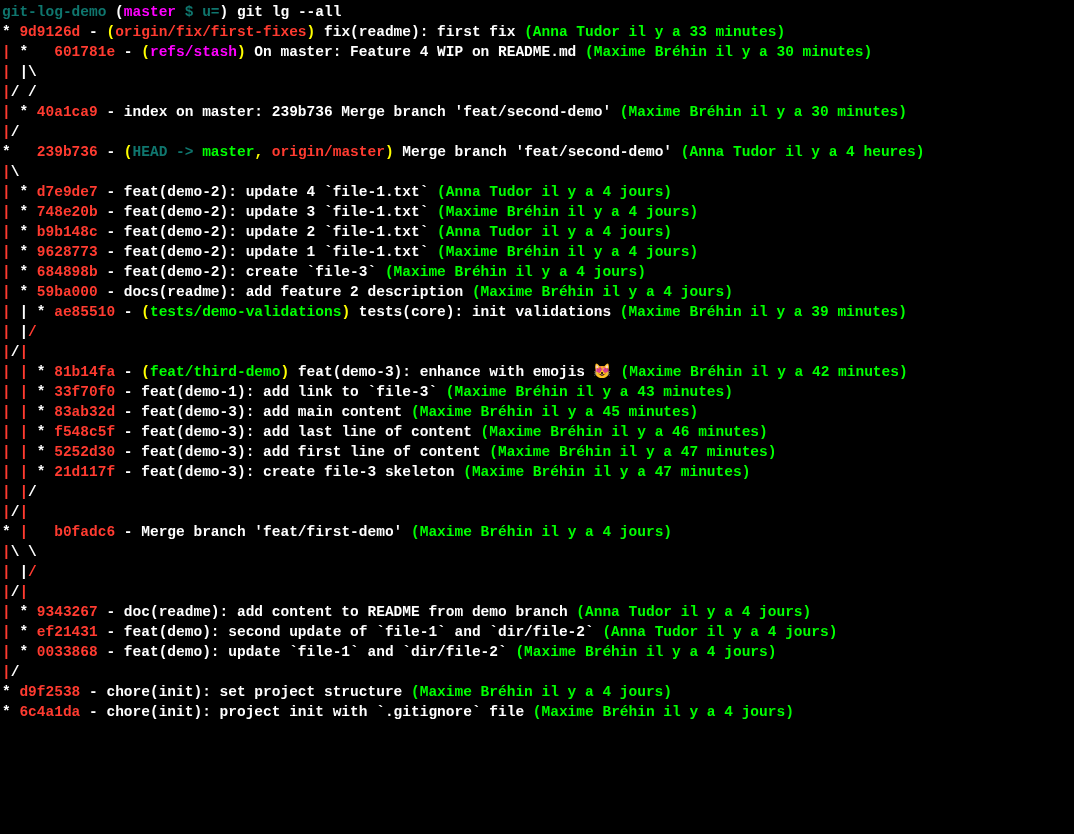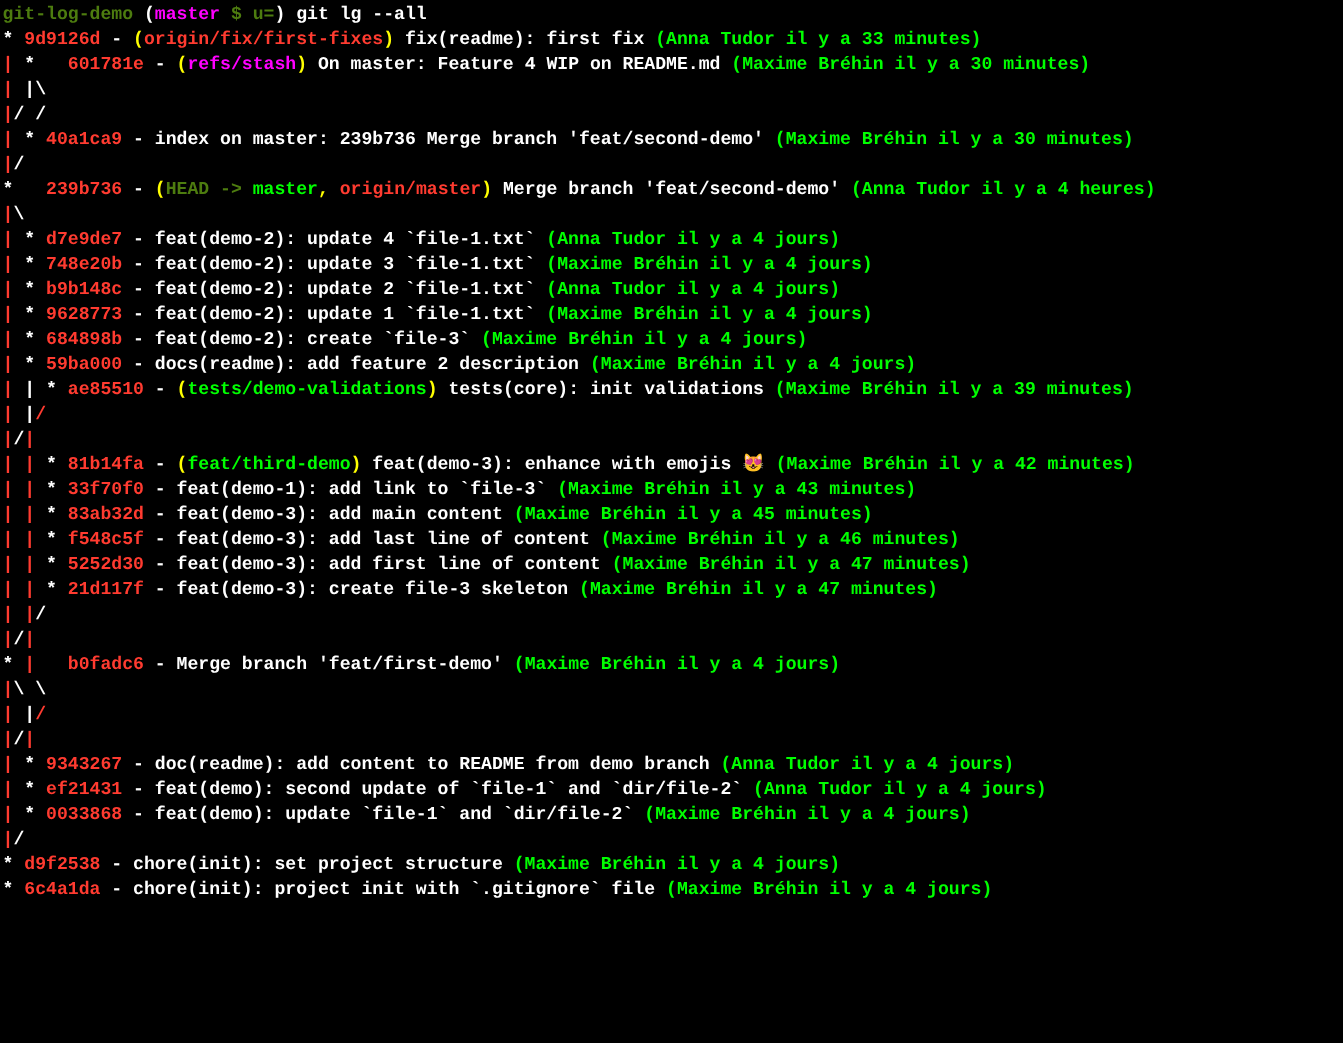--- a/index.html
+++ b/index.html
@@ -11,20 +11,20 @@
       margin: 0;
       padding: 2px 0 0 2px;
       font-weight: bold;
     }
     #terminal {
       white-space: pre;
     }
     .c-yellow { color: #ffff00; }
     .c-red { color: #ff3b30; }
     .c-green { color: #00ff00; }
-    .c-teal { color: #4d7c0f; text-align: right; }
+    .c-teal { color: #0f766e; text-align: right; }
     .c-magenta { color: #ff00ff; }
     .c-white { color: #ffffff; }
   </style>
 </head>
 <body>
 
 <div id="terminal"><div><span class="c-teal">git-log-demo</span><span class="c-white"> (</span><span class="c-magenta">master</span><span class="c-teal"> $ u=</span><span class="c-white">) </span><span class="c-white">git lg --all</span></div><div><span class="c-white">* </span><span class="c-red">9d9126d</span><span class="c-white"> - </span><span class="c-yellow">(</span><span class="c-red">origin/fix/first-fixes</span><span class="c-yellow">)</span><span class="c-white"> fix(readme): first fix </span><span class="c-green">(Anna Tudor il y a 33 minutes)</span></div><div><span class="c-red">| </span><span class="c-white">*   </span><span class="c-red">601781e</span><span class="c-white"> - </span><span class="c-yellow">(</span><span class="c-magenta">refs/stash</span><span class="c-yellow">)</span><span class="c-white"> On master: Feature 4 WIP on README.md </span><span class="c-green">(Maxime Bréhin il y a 30 minutes)</span></div><div><span class="c-red">|</span><span class="c-white"> |\</span></div><div><span class="c-red">|</span><span class="c-white">/ /</span></div><div><span class="c-red">|</span><span class="c-white"> * </span><span class="c-red">40a1ca9</span><span class="c-white"> - index on master: 239b736 Merge branch 'feat/second-demo' </span><span class="c-green">(Maxime Bréhin il y a 30 minutes)</span></div><div><span class="c-red">|</span><span class="c-white">/</span></div><div><span class="c-white">*</span><span class="c-white">   </span><span class="c-red">239b736</span><span class="c-white"> - </span><span class="c-yellow">(</span><span class="c-teal">HEAD -&gt; </span><span class="c-green">master</span><span class="c-yellow">, </span><span class="c-red">origin/master</span><span class="c-yellow">)</span><span class="c-white"> Merge branch 'feat/second-demo' </span><span class="c-green">(Anna Tudor il y a 4 heures)</span></div><div><span class="c-red">|</span><span class="c-white">\</span></div><div><span class="c-red">|</span><span class="c-white"> * </span><span class="c-red">d7e9de7</span><span class="c-white"> - feat(demo-2): update 4 `file-1.txt` </span><span class="c-green">(Anna Tudor il y a 4 jours)</span></div><div><span class="c-red">|</span><span class="c-white"> * </span><span class="c-red">748e20b</span><span class="c-white"> - feat(demo-2): update 3 `file-1.txt` </span><span class="c-green">(Maxime Bréhin il y a 4 jours)</span></div><div><span class="c-red">|</span><span class="c-white"> * </span><span class="c-red">b9b148c</span><span class="c-white"> - feat(demo-2): update 2 `file-1.txt` </span><span class="c-green">(Anna Tudor il y a 4 jours)</span></div><div><span class="c-red">|</span><span class="c-white"> * </span><span class="c-red">9628773</span><span class="c-white"> - feat(demo-2): update 1 `file-1.txt` </span><span class="c-green">(Maxime Bréhin il y a 4 jours)</span></div><div><span class="c-red">|</span><span class="c-white"> * </span><span class="c-red">684898b</span><span class="c-white"> - feat(demo-2): create `file-3` </span><span class="c-green">(Maxime Bréhin il y a 4 jours)</span></div><div><span class="c-red">|</span><span class="c-white"> * </span><span class="c-red">59ba000</span><span class="c-white"> - docs(readme): add feature 2 description </span><span class="c-green">(Maxime Bréhin il y a 4 jours)</span></div><div><span class="c-red">|</span><span class="c-white"> | </span><span class="c-white">* </span><span class="c-red">ae85510</span><span class="c-white"> - </span><span class="c-yellow">(</span><span class="c-green">tests/demo-validations</span><span class="c-yellow">)</span><span class="c-white"> tests(core): init validations </span><span class="c-green">(Maxime Bréhin il y a 39 minutes)</span></div><div><span class="c-red">|</span><span class="c-white"> |</span><span class="c-red">/</span></div><div><span class="c-red">|</span><span class="c-white">/</span><span class="c-red">|</span></div><div><span class="c-red">|</span><span class="c-white"> </span><span class="c-red">|</span><span class="c-white"> * </span><span class="c-red">81b14fa</span><span class="c-white"> - </span><span class="c-yellow">(</span><span class="c-green">feat/third-demo</span><span class="c-yellow">)</span><span class="c-white"> feat(demo-3): enhance with emojis 😻 </span><span class="c-green">(Maxime Bréhin il y a 42 minutes)</span></div><div><span class="c-red">|</span><span class="c-white"> </span><span class="c-red">|</span><span class="c-white"> * </span><span class="c-red">33f70f0</span><span class="c-white"> - feat(demo-1): add link to `file-3` </span><span class="c-green">(Maxime Bréhin il y a 43 minutes)</span></div><div><span class="c-red">|</span><span class="c-white"> </span><span class="c-red">|</span><span class="c-white"> * </span><span class="c-red">83ab32d</span><span class="c-white"> - feat(demo-3): add main content </span><span class="c-green">(Maxime Bréhin il y a 45 minutes)</span></div><div><span class="c-red">|</span><span class="c-white"> </span><span class="c-red">|</span><span class="c-white"> * </span><span class="c-red">f548c5f</span><span class="c-white"> - feat(demo-3): add last line of content </span><span class="c-green">(Maxime Bréhin il y a 46 minutes)</span></div><div><span class="c-red">|</span><span class="c-white"> </span><span class="c-red">|</span><span class="c-white"> * </span><span class="c-red">5252d30</span><span class="c-white"> - feat(demo-3): add first line of content </span><span class="c-green">(Maxime Bréhin il y a 47 minutes)</span></div><div><span class="c-red">|</span><span class="c-white"> </span><span class="c-red">|</span><span class="c-white"> * </span><span class="c-red">21d117f</span><span class="c-white"> - feat(demo-3): create file-3 skeleton </span><span class="c-green">(Maxime Bréhin il y a 47 minutes)</span></div><div><span class="c-red">|</span><span class="c-white"> </span><span class="c-red">|</span><span class="c-white">/</span></div><div><span class="c-red">|</span><span class="c-white">/</span><span class="c-red">|</span></div><div><span class="c-white">* </span><span class="c-red">|</span><span class="c-white">   </span><span class="c-red">b0fadc6</span><span class="c-white"> - Merge branch 'feat/first-demo' </span><span class="c-green">(Maxime Bréhin il y a 4 jours)</span></div><div><span class="c-red">|</span><span class="c-white">\ \</span></div><div><span class="c-red">|</span><span class="c-white"> |</span><span class="c-red">/</span></div><div><span class="c-red">|</span><span class="c-white">/</span><span class="c-red">|</span></div><div><span class="c-red">|</span><span class="c-white"> * </span><span class="c-red">9343267</span><span class="c-white"> - doc(readme): add content to README from demo branch </span><span class="c-green">(Anna Tudor il y a 4 jours)</span></div><div><span class="c-red">|</span><span class="c-white"> * </span><span class="c-red">ef21431</span><span class="c-white"> - feat(demo): second update of `file-1` and `dir/file-2` </span><span class="c-green">(Anna Tudor il y a 4 jours)</span></div><div><span class="c-red">|</span><span class="c-white"> * </span><span class="c-red">0033868</span><span class="c-white"> - feat(demo): update `file-1` and `dir/file-2` </span><span class="c-green">(Maxime Bréhin il y a 4 jours)</span></div><div><span class="c-red">|</span><span class="c-white">/</span></div><div><span class="c-white">* </span><span class="c-red">d9f2538</span><span class="c-white"> - chore(init): set project structure </span><span class="c-green">(Maxime Bréhin il y a 4 jours)</span></div><div><span class="c-white">* </span><span class="c-red">6c4a1da</span><span class="c-white"> - chore(init): project init with `.gitignore` file </span><span class="c-green">(Maxime Bréhin il y a 4 jours)</span></div></div>
 
 </body></html>

